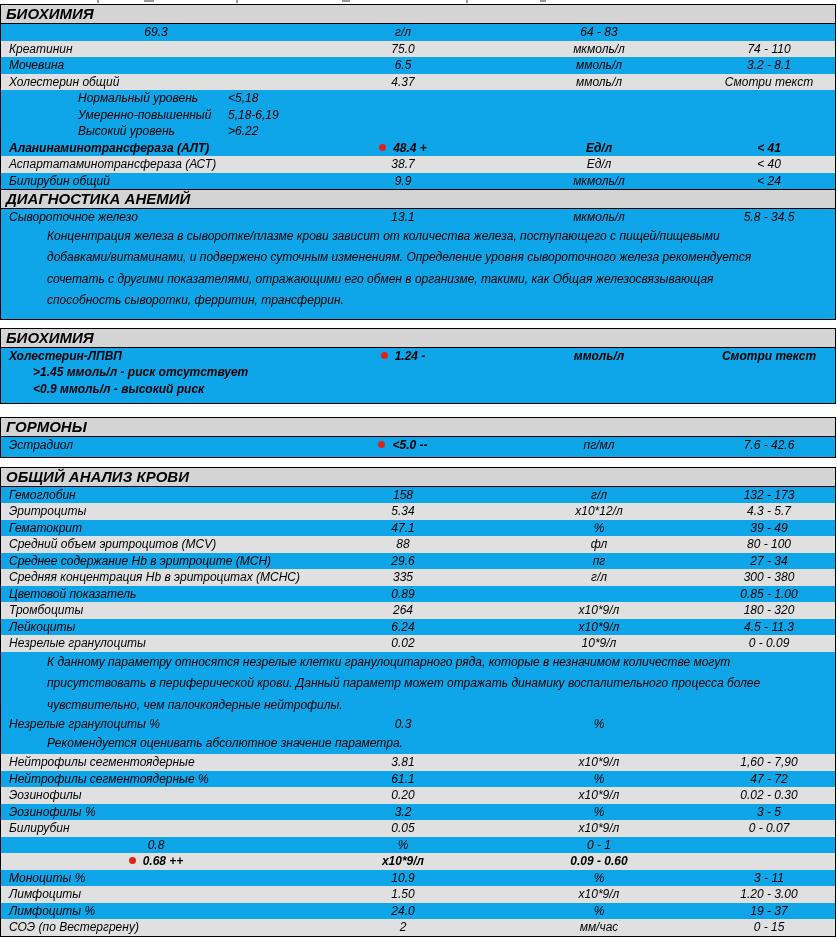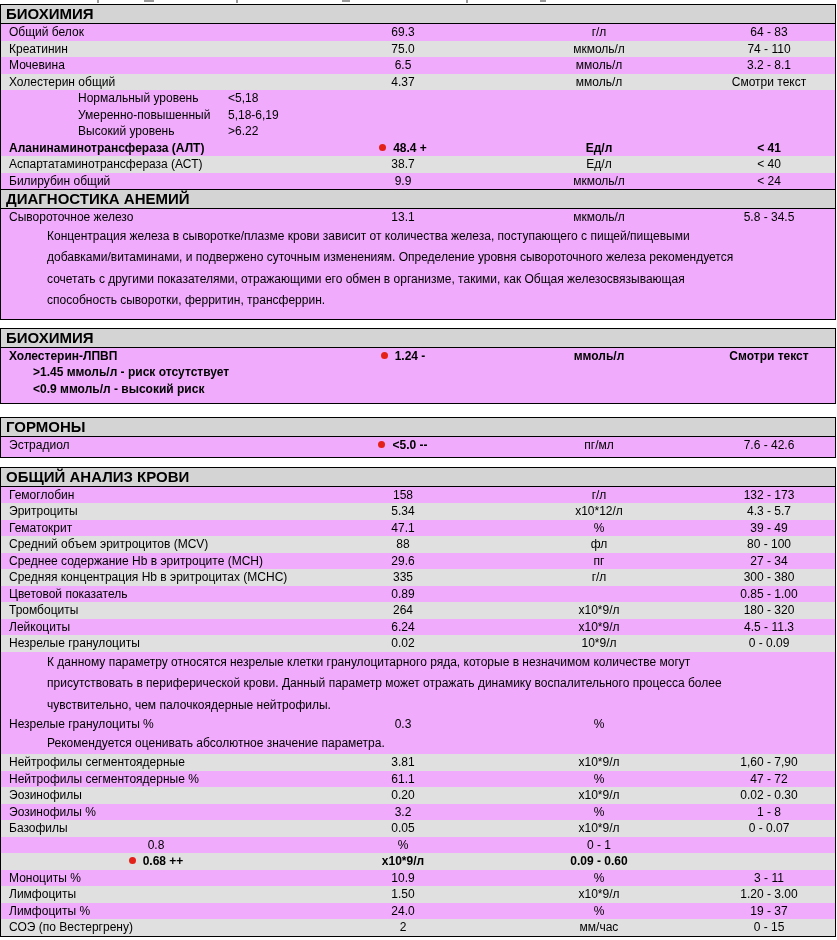--- a/index.html
+++ b/index.html
@@ -18,21 +18,21 @@
   
   .sliver{position:relative;height:4px;background:#fff;}
   .sliver i{position:absolute;top:0;height:3px;width:2px;background:#9a9a9a;}
   .sliver i:nth-child(1){left:97px;}
   .sliver i:nth-child(2){left:144px;width:10px;height:2px;}
   .sliver i:nth-child(3){left:236px;}
   .sliver i:nth-child(4){left:342px;width:8px;height:2px;}
   .sliver i:nth-child(5){left:466px;}
   .sliver i:nth-child(6){left:540px;width:6px;height:2px;}
 
-  .section{border:1px solid var(--border);background:#f0abfc;}
+  .section{border:1px solid var(--border);background:#0ea5e9;font-style:italic;}
   #section-anemia{margin-top:-1px;padding-bottom:7px;}
   #section-biochemistry-2{margin-top:8px;padding-bottom:6px;}
   #section-hormones{margin-top:13px;padding-bottom:3px;}
   #section-cbc{margin-top:9px;}
 
   .sec-header{background:var(--header-bg);border-bottom:1px solid var(--border);
     font-weight:bold;font-size:15px;height:19px;line-height:18px;padding-left:5px;}
 
   .row{display:grid;grid-template-columns:310px 184px 208px 1fr;
     height:var(--row-h);line-height:var(--row-h);font-size:12px;}
@@ -61,21 +61,20 @@
     <i></i>
     <i></i>
     <i></i>
     <i></i>
 </div>
 
 <div id="report">
     <div class="section" id="section-biochemistry-1">
       <div class="sec-header">БИОХИМИЯ</div>
       <div class="row">
-        <div class="cell-name">Общий белок</div>
         <div class="cell-result"><span>69.3</span></div>
         <div class="cell-units">г/л</div>
         <div class="cell-range">64 - 83</div>
       </div>
       <div class="row stripe">
         <div class="cell-name">Креатинин</div>
         <div class="cell-result"><span>75.0</span></div>
         <div class="cell-units">мкмоль/л</div>
         <div class="cell-range">74 - 110</div>
       </div>
@@ -248,24 +247,24 @@
       <div class="row stripe">
         <div class="cell-name">Эозинофилы</div>
         <div class="cell-result"><span>0.20</span></div>
         <div class="cell-units">x10*9/л</div>
         <div class="cell-range">0.02 - 0.30</div>
       </div>
       <div class="row">
         <div class="cell-name">Эозинофилы %</div>
         <div class="cell-result"><span>3.2</span></div>
         <div class="cell-units">%</div>
-        <div class="cell-range">1 - 8</div>
-      </div>
-      <div class="row stripe">
-        <div class="cell-name">Базофилы</div>
+        <div class="cell-range">3 - 5</div>
+      </div>
+      <div class="row stripe">
+        <div class="cell-name">Билирубин</div>
         <div class="cell-result"><span>0.05</span></div>
         <div class="cell-units">x10*9/л</div>
         <div class="cell-range">0 - 0.07</div>
       </div>
       <div class="row">
         <div class="cell-result"><span>0.8</span></div>
         <div class="cell-units">%</div>
         <div class="cell-range">0 - 1</div>
       </div>
       <div class="row stripe bold">

